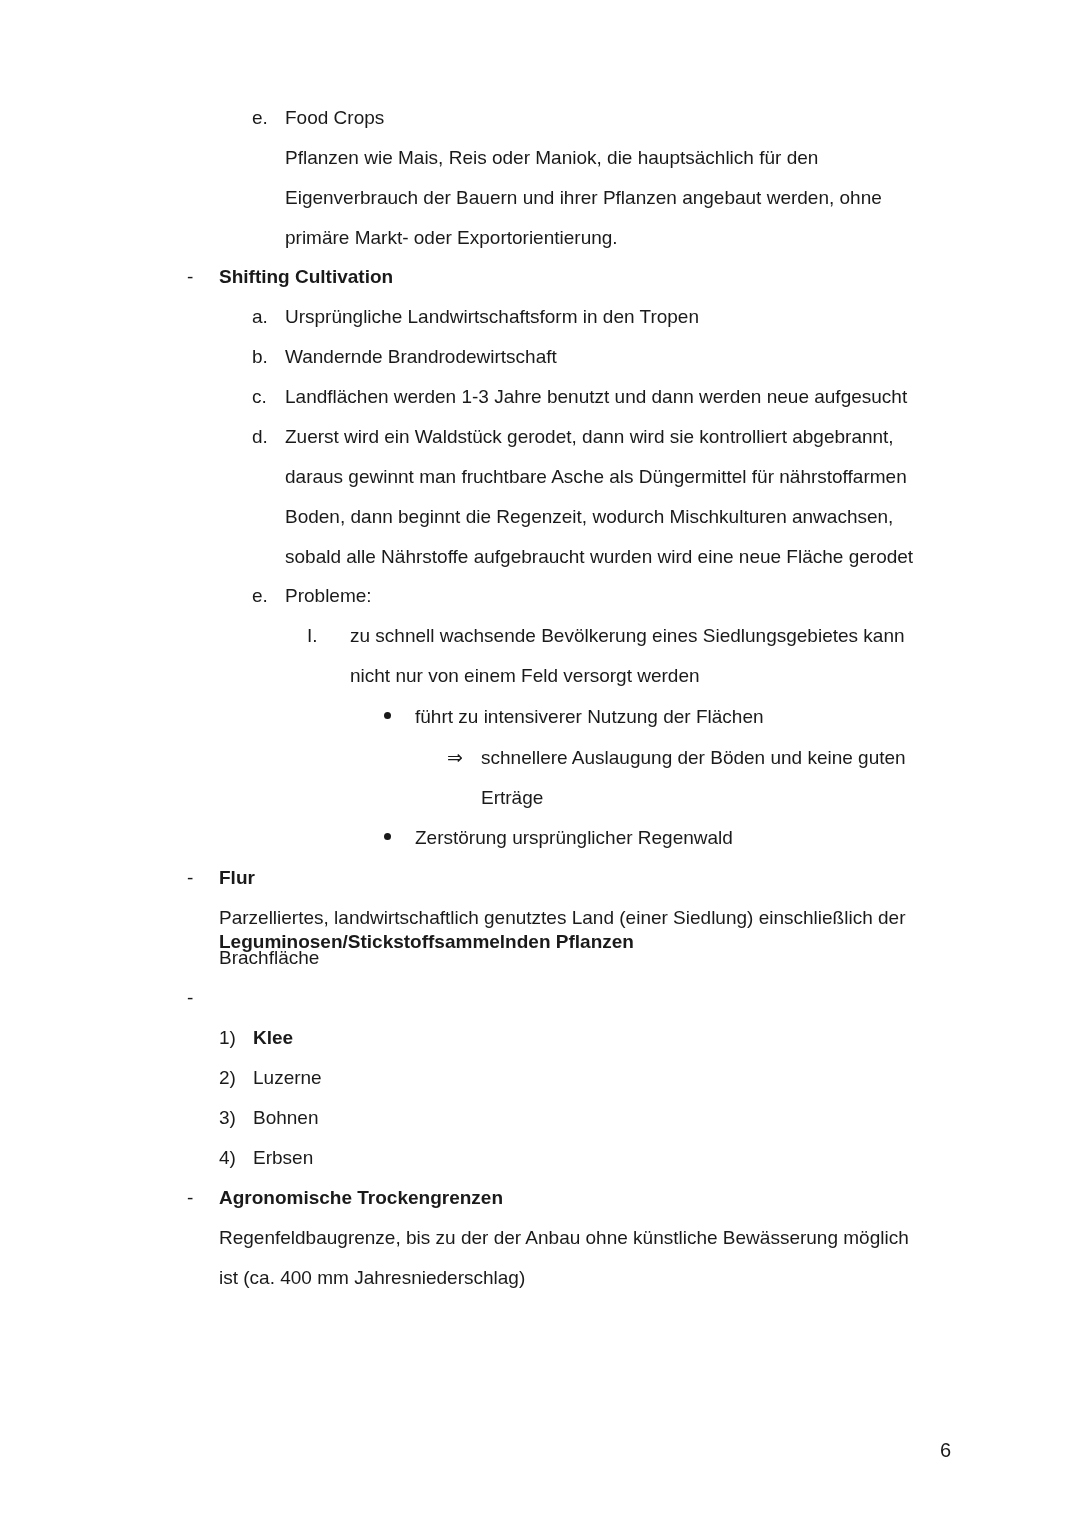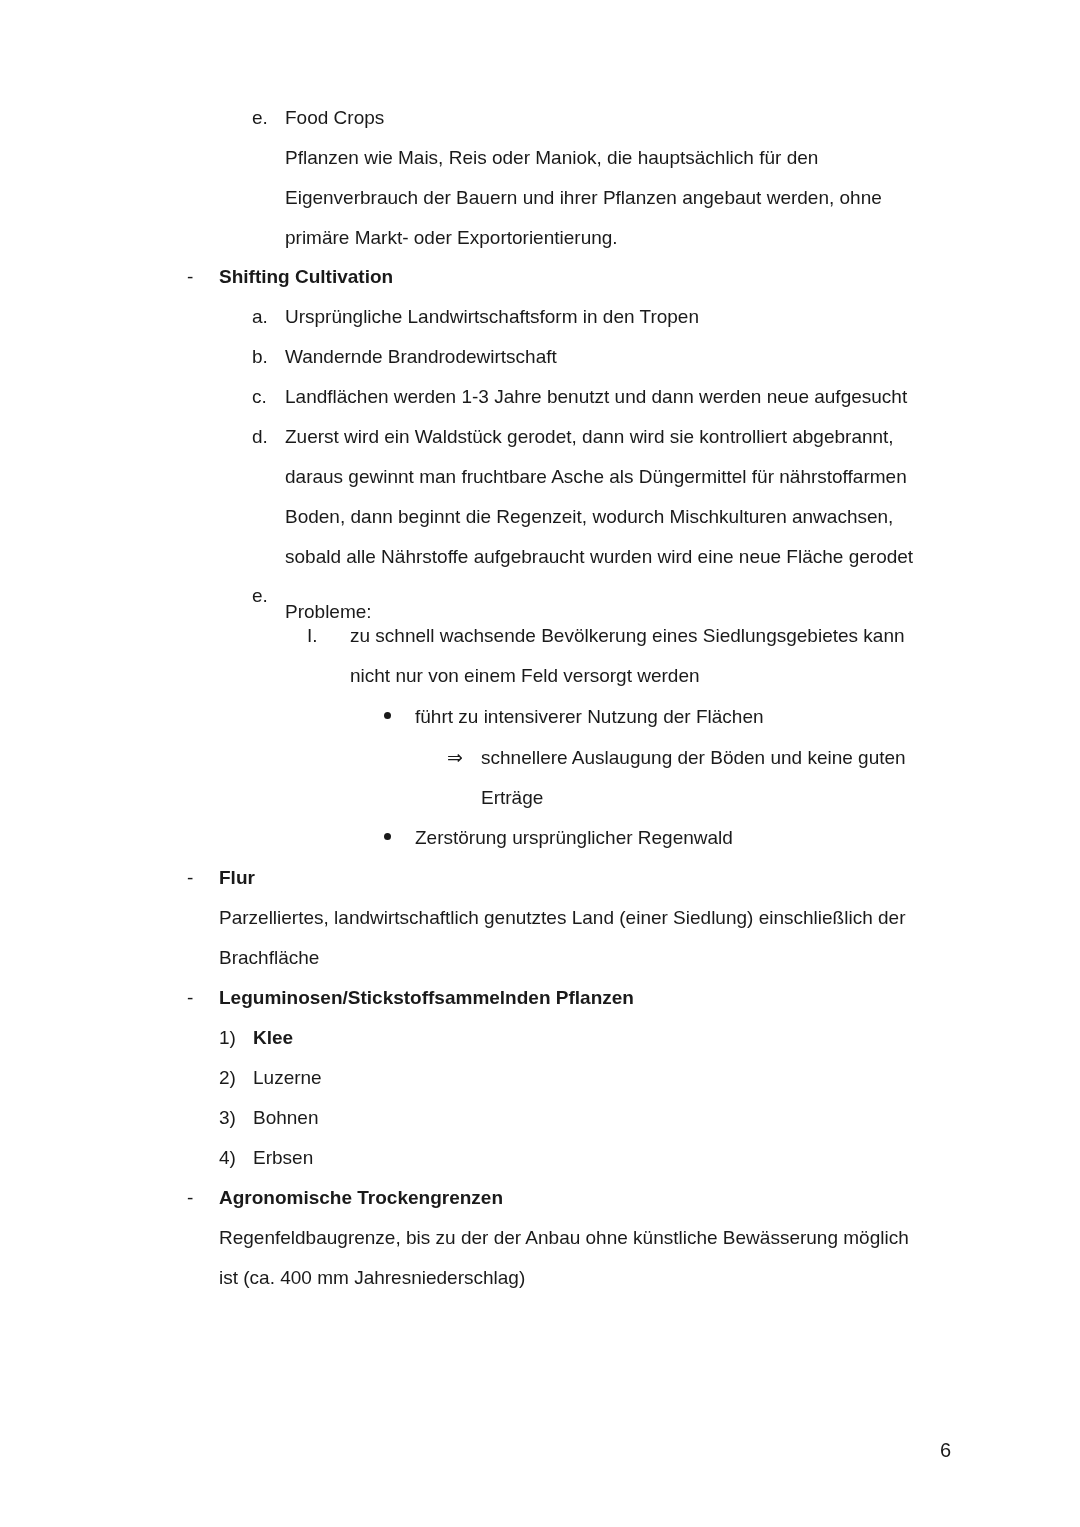--- a/index.html
+++ b/index.html
@@ -37,21 +37,21 @@
 <span class="marker" style="left:252px; top:385px;">c.</span>
 <span class="line" style="left:285px; top:385px;">Landflächen werden 1-3 Jahre benutzt und dann werden neue aufgesucht</span>
 
 <span class="marker" style="left:252px; top:425px;">d.</span>
 <span class="line" style="left:285px; top:425px;">Zuerst wird ein Waldstück gerodet, dann wird sie kontrolliert abgebrannt,</span>
 <span class="line" style="left:285px; top:465px;">daraus gewinnt man fruchtbare Asche als Düngermittel für nährstoffarmen</span>
 <span class="line" style="left:285px; top:505px;">Boden, dann beginnt die Regenzeit, wodurch Mischkulturen anwachsen,</span>
 <span class="line" style="left:285px; top:545px;">sobald alle Nährstoffe aufgebraucht wurden wird eine neue Fläche gerodet</span>
 
 <span class="marker" style="left:252px; top:584px;">e.</span>
-<span class="line" style="left:285px; top:584px;margin-top:16px;">Probleme:</span>
+<span class="line" style="left:285px; top:584px;">Probleme:</span>
 
 <span class="marker" style="left:307px; top:624px;">I.</span>
 <span class="line" style="left:350px; top:624px;">zu schnell wachsende Bevölkerung eines Siedlungsgebietes kann</span>
 <span class="line" style="left:350px; top:664px;">nicht nur von einem Feld versorgt werden</span>
 
 <span class="bullet-dot" style="left:384px; top:712px;"></span>
 <span class="line" style="left:415px; top:705px;text-align:right;">führt zu intensiverer Nutzung der Flächen</span>
 
 <span class="marker" style="left:447px; top:746px;">⇒</span>
 <span class="line" style="left:481px; top:746px;">schnellere Auslaugung der Böden und keine guten</span>
@@ -59,21 +59,21 @@
 
 <span class="bullet-dot" style="left:384px; top:833px;"></span>
 <span class="line" style="left:415px; top:826px;">Zerstörung ursprünglicher Regenwald</span>
 
 <span class="marker" style="left:187px; top:866px;">-</span>
 <span class="line bold" style="left:219px; top:866px;">Flur</span>
 <span class="line" style="left:219px; top:906px;">Parzelliertes, landwirtschaftlich genutztes Land (einer Siedlung) einschließlich der</span>
 <span class="line" style="left:219px; top:946px;">Brachfläche</span>
 
 <span class="marker" style="left:187px; top:986px;">-</span>
-<span class="line bold" style="left:219px; top:986px;">Leguminosen/Stickstoffsammelnden Pflanzen</span>
+<span class="line bold" style="left:219px; top:930px;">Leguminosen/Stickstoffsammelnden Pflanzen</span>
 
 <span class="marker" style="left:219px; top:1026px;">1)</span>
 <span class="line" style="left:253px; top:1026px;font-weight:bold;">Klee</span>
 <span class="marker" style="left:219px; top:1066px;">2)</span>
 <span class="line" style="left:253px; top:1066px;">Luzerne</span>
 <span class="marker" style="left:219px; top:1106px;">3)</span>
 <span class="line" style="left:253px; top:1106px;">Bohnen</span>
 <span class="marker" style="left:219px; top:1146px;">4)</span>
 <span class="line" style="left:253px; top:1146px;">Erbsen</span>
 

